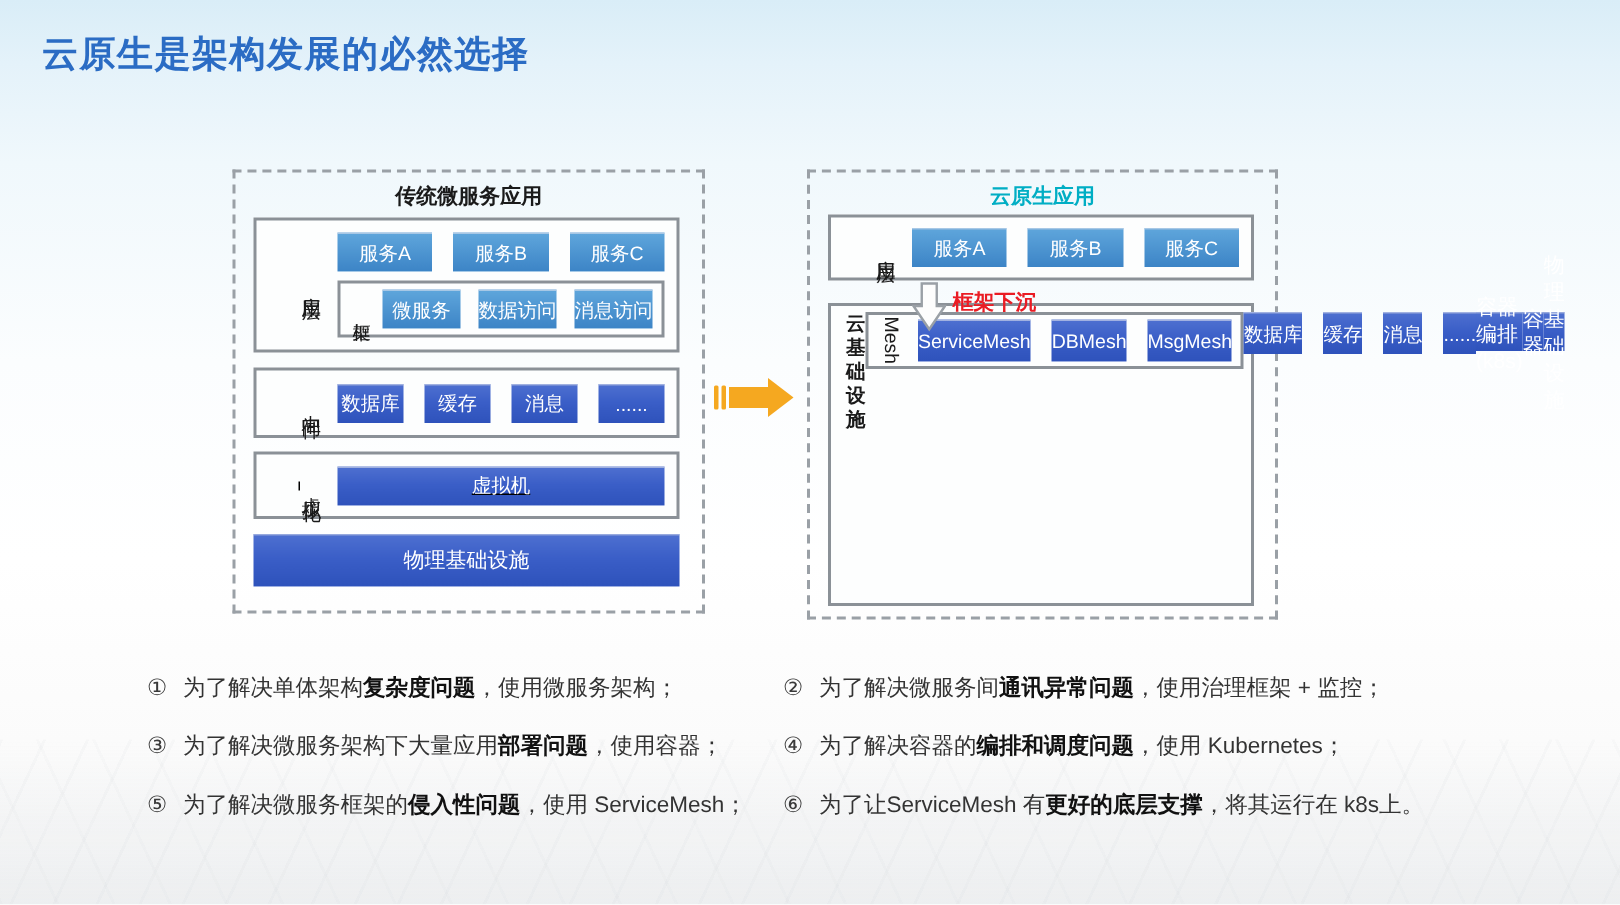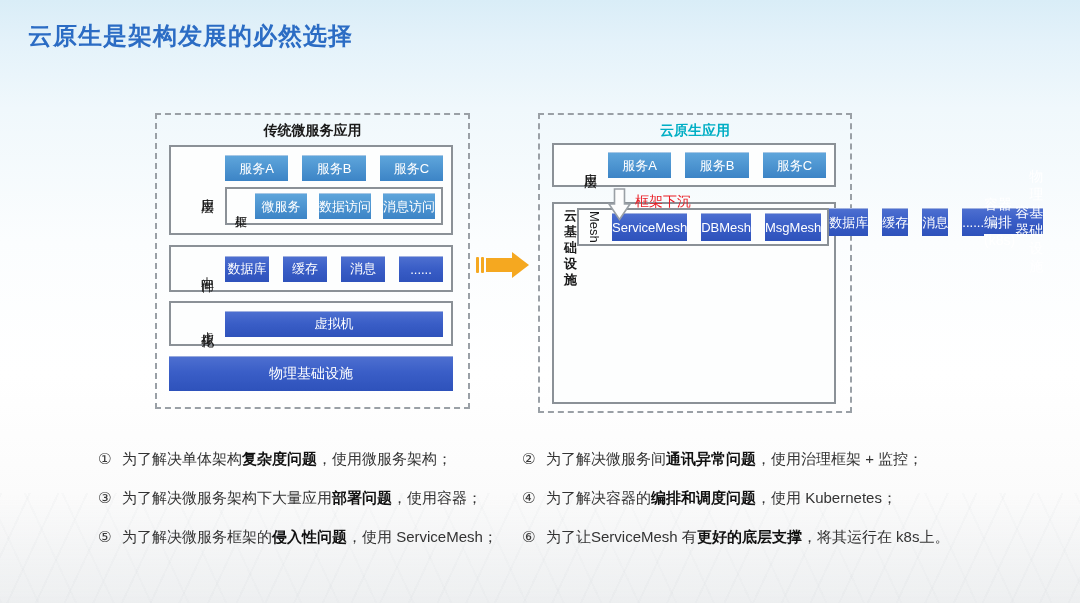--- a/index.html
+++ b/index.html
@@ -46,34 +46,34 @@
     background:linear-gradient(180deg,var(--royal_blue_top,#4d6fd0) 0%, #3a5ec7 45%, var(--royal_blue_bottom,#2e52bb) 100%);
   }
   .bar{
     display:flex; align-items:center; justify-content:center;
     color:#fff; font-size:14px; border-top:1px solid rgba(255,255,255,.5);
   }
   .innerbox{ border:2px solid var(--box_border_gray,#8b9197); display:flex; align-items:stretch; background:#fdfefe; }
   
   .left .app   { left:12px; right:15px; top:30px;  height:90px; }
   .left .mid   { left:12px; right:15px; top:130px; height:47px; }
-  .left .virt  { left:12px; right:15px; top:186px; height:45px; }
+  .left .virt  { left:12px; right:15px; top:186px; height:45px;text-decoration:underline; }
   .left .physical{ position:absolute; left:12px; right:15px; top:241px; height:35px; }
   .left .framework{ margin-top:6px; padding:4px 6px; gap:6px; }
   .left .framework .vlabel{ font-size:12px; letter-spacing:0; padding:0 2px;}
   .left .framework .row{ flex:1; gap:12px; }
   
   .flow-arrow{ position:absolute; left:476px; top:252px; display:flex; align-items:center; }
   .flow-arrow .tail{ width:3px; height:16px; background:var(--arrow_orange,#f5a820); margin-right:2px; border-radius:1px;}
   .flow-arrow .body{ width:26px; height:14px; background:var(--arrow_orange,#f5a820); }
   .flow-arrow .head{ width:0; height:0; border-left:17px solid var(--arrow_orange,#f5a820); border-top:13px solid transparent; border-bottom:13px solid transparent; }
   
   .right .app2 { left:12px; right:14px; top:28px; height:44px; }
   .sink{ position:absolute; left:68px; top:73px; display:flex; align-items:flex-start; z-index:3; }
-  .sink-label{ font-size:14px; font-weight:normal; color:var(--sink_red,#ea1c24); margin:5px 0 0 4px; }
+  .sink-label{ font-size:14px; font-weight:bold; color:var(--sink_red,#ea1c24); margin:5px 0 0 4px; }
   .infrabox{
     position:absolute; left:12px; right:14px; top:87px; bottom:7px;
     border:2px solid var(--box_border_gray,#8b9197); background:#fdfefe;
     padding:4px 10px 8px 10px; display:flex; flex-direction:row;
   }
   .infratitle{ text-align:right; font-size:13px; font-weight:bold; color:#1a1a1a; height:18px; line-height:16px; }
   .meshbox{ height:38px; padding:3px 6px; gap:8px; margin-bottom:8px; }
   .meshbox .row{ flex:1; align-items:center; }
   .meshbox .btn{ height:28px; }
   .right .mid2{ gap:14px; margin-bottom:8px; }

